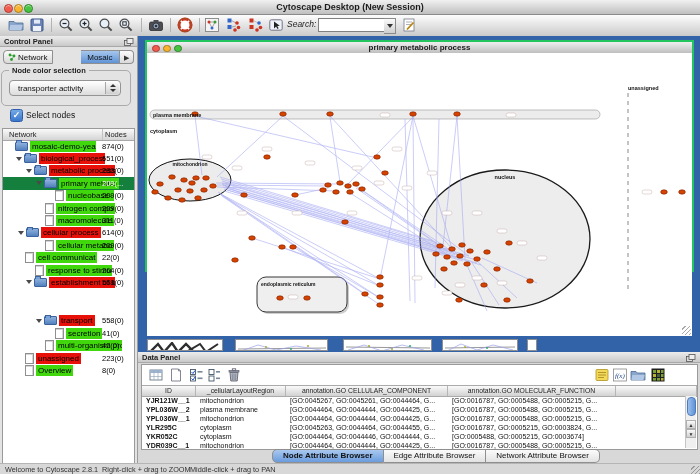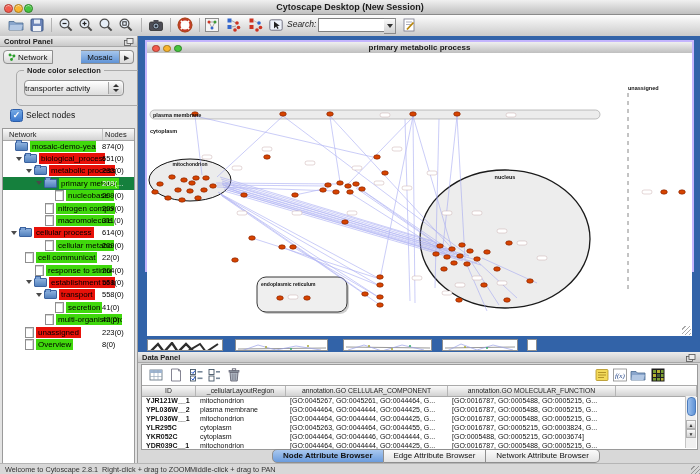--- a/index.html
+++ b/index.html
@@ -39,26 +39,26 @@
   .float-ic{position:absolute;top:2px;width:10px;height:8px;}
 
   .cp-tabs{position:absolute;left:3px;top:14px;width:131px;height:14px;display:flex;}
   .cp-tab{height:14px;line-height:14px;font-size:8px;color:#111;text-align:center;
     border:1px solid #8f8f8f;background:linear-gradient(#fbfbfb,#d9d9d9);box-sizing:border-box;}
   .cp-tab.first{border-radius:4px 0 0 4px;width:62px;}
   .cp-tab.sel{background:linear-gradient(#a6c6ec,#5f93d6);width:50px;border-left:none;margin-left:28px;}
   .cp-tab.arrow{width:17px;border-left:none;border-radius:0 4px 4px 0;font-size:7px;color:#333;}
   .tab-net-ic{display:inline-block;width:8px;height:8px;vertical-align:-1px;margin-right:2px;}
 
-  .groupbox{position:absolute;left:16px;top:34px;width:128px;height:34px;
+  .groupbox{position:absolute;left:1px;top:34px;width:128px;height:34px;
     border:1px solid #ababab;border-radius:5px;}
   .groupbox .gb-label{position:absolute;left:7px;top:-5px;background:#e3e3e3;padding:0 3px;
     font-size:7.5px;font-weight:bold;color:#222;}
-  .combo{position:absolute;left:7px;top:9px;width:100px;height:16px;border:1px solid #949494;border-radius:4px;
-    background:linear-gradient(#ffffff,#dcdcdc);font-size:8px;line-height:15px;box-sizing:border-box;color:#111;}
+  .combo{position:absolute;left:7px;top:9px;width:112px;height:16px;border:1px solid #949494;border-radius:4px;
+    background:linear-gradient(#ffffff,#dcdcdc);font-size:8px;line-height:15px;padding-left:8px;box-sizing:border-box;color:#111;}
   .combo .stepper{position:absolute;right:1px;top:1px;width:13px;height:12px;border-left:1px solid #a5a5a5;
     background:linear-gradient(#fafafa,#cfcfcf);border-radius:0 3px 3px 0;}
   .combo .stepper i{position:absolute;left:3.5px;width:0;height:0;border-left:3px solid transparent;border-right:3px solid transparent;}
   .combo .stepper i.up{top:2px;border-bottom:3.5px solid #333;}
   .combo .stepper i.dn{bottom:2px;border-top:3.5px solid #333;}
   .checkrow{position:absolute;left:10px;top:73px;height:12px;}
   .checkbox{position:absolute;left:0;top:0;width:11px;height:11px;border-radius:2.5px;
     background:linear-gradient(#74a9e4,#3a77cd);border:1px solid #2c5da8;color:#fff;
     font-size:9px;line-height:10px;text-align:center;font-weight:bold;}
   .checklabel{position:absolute;left:16px;top:1px;font-size:8.5px;color:#111;white-space:nowrap;}
@@ -82,21 +82,21 @@
     background:linear-gradient(315deg,#fff 70%,#fff 70%),#fff;box-shadow:inset -1px 1px 0 #d5d5d5;}
   .lbl{padding:0 2px;overflow:hidden;max-width:62px;line-height:11px;}
   .hl-green{background:#40d80c;}
   .hl-red{background:#e81109;}
   .cnt{position:absolute;left:99px;font-size:7.5px;color:#000;}
   .trow.sel .cnt{color:#fff;}
 
   
   .desktop{position:absolute;left:138px;top:36px;width:562px;height:316px;background:#3263a8;}
   .netframe{position:absolute;left:7px;top:4px;width:549px;height:232px;background:#86efac;
-    border:2px solid #c4b5fd;box-sizing:border-box;}
+    border:2px solid #22c55e;box-sizing:border-box;}
   .nf-title{position:absolute;left:0;top:0;width:100%;height:11px;
     background:linear-gradient(#efefef,#bfbfbf);border-bottom:1px solid #8f8f8f;}
   .nf-title .t{position:absolute;left:0;right:0;text-align:center;font-size:8px;font-weight:bold;
     color:#1a1a1a;line-height:11px;}
   .mtl{position:absolute;top:2.5px;width:5.5px;height:5.5px;border-radius:50%;}
   .mtl.r{left:5px;background:#f25a4d;border:1px solid #a93b30;}
   .mtl.y{left:16px;background:#f8b42e;border:1px solid #a5791c;}
   .mtl.g{left:27px;background:#46c43f;border:1px solid #2c8427;}
   .nf-canvas{position:absolute;left:0;top:11px;width:545px;height:283px;background:#fff;}
   .grip{position:absolute;right:1px;bottom:1px;width:9px;height:9px;
@@ -309,21 +309,21 @@
             <span class="fi"></span>
             <span class="lbl hl-green">nitrogen compo</span>
             <span class="cnt">209(0)</span>
           </div>
           <div class="trow" style="padding-left: 33px;">
             <span class="noexp"></span>
             <span class="fi"></span>
             <span class="lbl hl-green">macromolecule</span>
             <span class="cnt">311(0)</span>
           </div>
-          <div class="trow" style="padding-left: 8px;">
+          <div class="trow" style="padding-left: 15px;">
             <span class="exp"></span>
             <span class="fo"></span>
             <span class="lbl hl-red">cellular process</span>
             <span class="cnt">614(0)</span>
           </div>
           <div class="trow" style="padding-left: 33px;">
             <span class="noexp"></span>
             <span class="fi"></span>
             <span class="lbl hl-green">cellular metabo</span>
             <span class="cnt">209(0)</span>
@@ -339,21 +339,21 @@
             <span class="fi"></span>
             <span class="lbl hl-green">response to stimul</span>
             <span class="cnt">264(0)</span>
           </div>
           <div class="trow" style="padding-left: 23px;">
             <span class="exp"></span>
             <span class="fo"></span>
             <span class="lbl hl-red">establishment of lo</span>
             <span class="cnt">558(0)</span>
           </div>
-          <div class="trow" style="padding-left: 33px;">
+          <div class="trow" style="padding-left: 33px; margin-top: 26px;">
             <span class="exp"></span>
             <span class="fo"></span>
             <span class="lbl hl-red">transport</span>
             <span class="cnt">558(0)</span>
           </div>
           <div class="trow" style="padding-left: 43px;">
             <span class="noexp"></span>
             <span class="fi"></span>
             <span class="lbl hl-green">secretion</span>
             <span class="cnt">41(0)</span>

